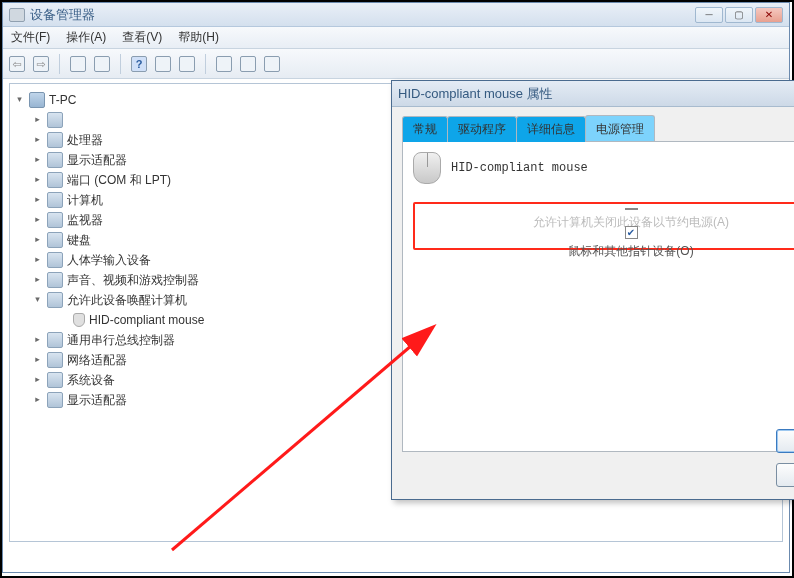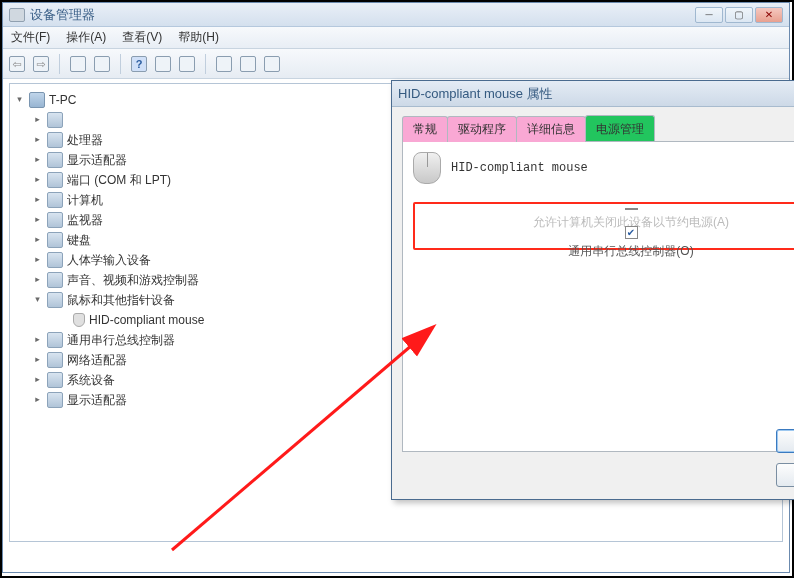--- a/index.html
+++ b/index.html
@@ -40,22 +40,22 @@
 .node-label { color: #333; }
 .indent-1 { padding-left: 18px; }
 .indent-2 { padding-left: 44px; }
 
 .dialog { position: absolute; left: 389px; top: 78px; width: 480px; height: 420px; border: 1px solid #4a6b8f; background: #f0f0f0; box-shadow: 3px 3px 6px rgba(0,0,0,0.25); }
 .dlg-title { height: 26px; background: linear-gradient(#e4ecf5,#cdd9e7); border-bottom: 1px solid #a8bbce; display: flex; align-items: center; justify-content: space-between; padding: 0 6px; }
 .dlg-title-text { color: #355a80; font-size: 13px; }
 .dlg-close { width: 40px; height: 18px; background: linear-gradient(#f08070,#d04030); border: 1px solid #a03020; border-radius: 2px; color: #fff; display: flex; align-items: center; justify-content: center; font-size: 11px; font-weight: bold; }
 
 .tabstrip { margin: 8px 10px 0 10px; display: flex; border-bottom: 1px solid #b0b8c0; }
-.tab { padding: 4px 10px 3px 10px; border: 1px solid #b0b8c0; border-bottom: none; margin-right: -1px; background: #f9a8d4; color: #333; border-radius: 3px 3px 0 0; position: relative; top: 1px; }
-.tab.active { background: #22c55e; top: 0; padding-top: 5px; z-index: 2; }
+.tab { padding: 4px 10px 3px 10px; border: 1px solid #b0b8c0; border-bottom: none; margin-right: -1px; background: #0ea5e9; color: #333; border-radius: 3px 3px 0 0; position: relative; top: 1px; }
+.tab.active { background: #7dd3fc; top: 0; padding-top: 5px; z-index: 2; }
 
 .tab-panel { margin: 0 10px 10px 10px; background: #fff; border: 1px solid #b0b8c0; border-top: none; height: 310px; padding: 10px; position: relative; }
 .device-header { display: flex; align-items: center; gap: 10px; margin-bottom: 18px; }
 .device-ico { width: 28px; height: 32px; background: linear-gradient(#f0f0f0,#c8c8c8); border: 1px solid #aaa; border-radius: 8px 8px 12px 12px; position: relative; }
 .device-ico::before { content: ""; position: absolute; left: 50%; top: 0; width: 1px; height: 14px; background: #999; }
 .device-name { font-family: "Courier New", monospace; color: #333; }
 
 .highlight-box { border: 2px solid #ff2a1a; padding: 4px 6px; border-radius: 2px; }
 .chk-row { display: flex; align-items: center; gap: 4px; height: 18px; flex-direction: column; }
 .chk { width: 13px; height: 13px; border: 1px solid #888; background: #fff; display: inline-flex; align-items: center; justify-content: center; font-size: 10px; color: #2a5ca0; }
@@ -160,21 +160,21 @@
               <span class="node-label">人体学输入设备</span>
             </div>
             <div class="tree-row indent-1">
               <span class="tw col"></span>
               <span class="node-ico ico-dev"></span>
               <span class="node-label">声音、视频和游戏控制器</span>
             </div>
             <div class="tree-row indent-1">
               <span class="tw exp"></span>
               <span class="node-ico ico-dev"></span>
-              <span class="node-label">鼠标和其他指针设备</span>
+              <span class="node-label">允许此设备唤醒计算机</span>
             </div>
             <div class="tree-row indent-2">
               <span class="tw none"></span>
               <span class="node-ico ico-mouse"></span>
               <span class="node-label">HID-compliant mouse</span>
             </div>
             <div class="tree-row indent-1">
               <span class="tw col"></span>
               <span class="node-ico ico-dev"></span>
               <span class="node-label">通用串行总线控制器</span>
@@ -219,21 +219,21 @@
       <span class="device-name">HID-compliant mouse</span>
     </div>
 
     <div class="highlight-box">
       <div class="chk-row">
         <span class="chk"></span>
         <span class="chk-label faded">允许计算机关闭此设备以节约电源(A)</span>
       </div>
       <div class="chk-row">
         <span class="chk checked"></span>
-        <span class="chk-label">通用串行总线控制器(O)</span>
+        <span class="chk-label">鼠标和其他指针设备(O)</span>
       </div>
     </div>
   </div>
 
   <div class="dlg-buttons">
     <div class="btn default">确定</div>
     <div class="btn">取消</div>
   </div>
 </div>
 

